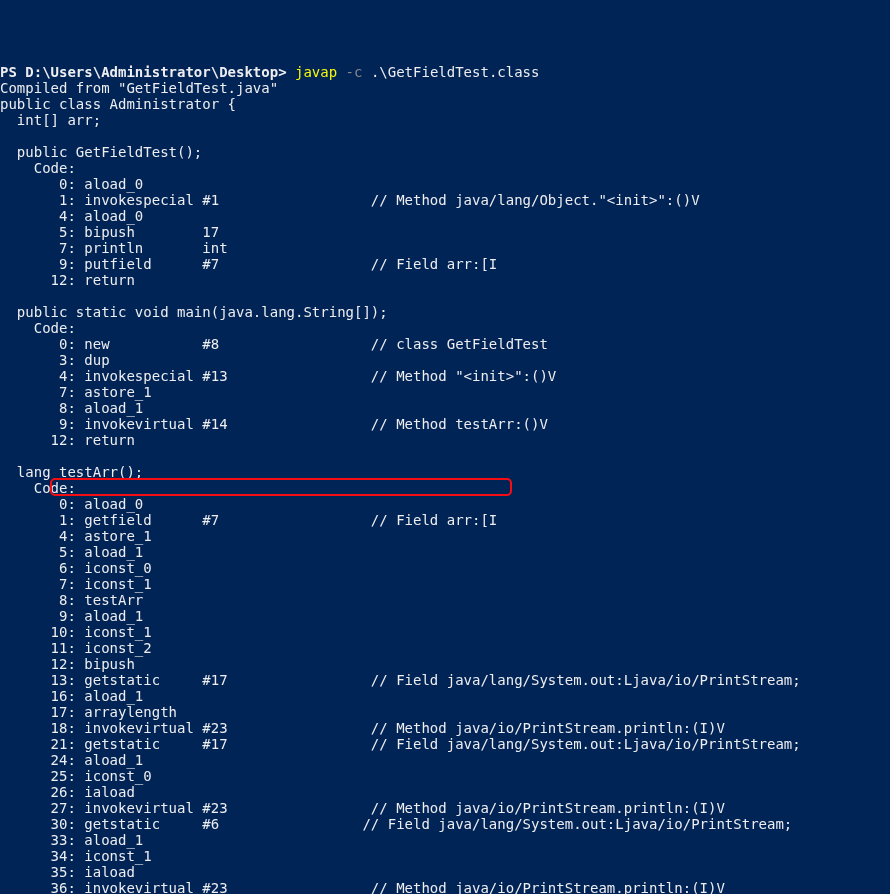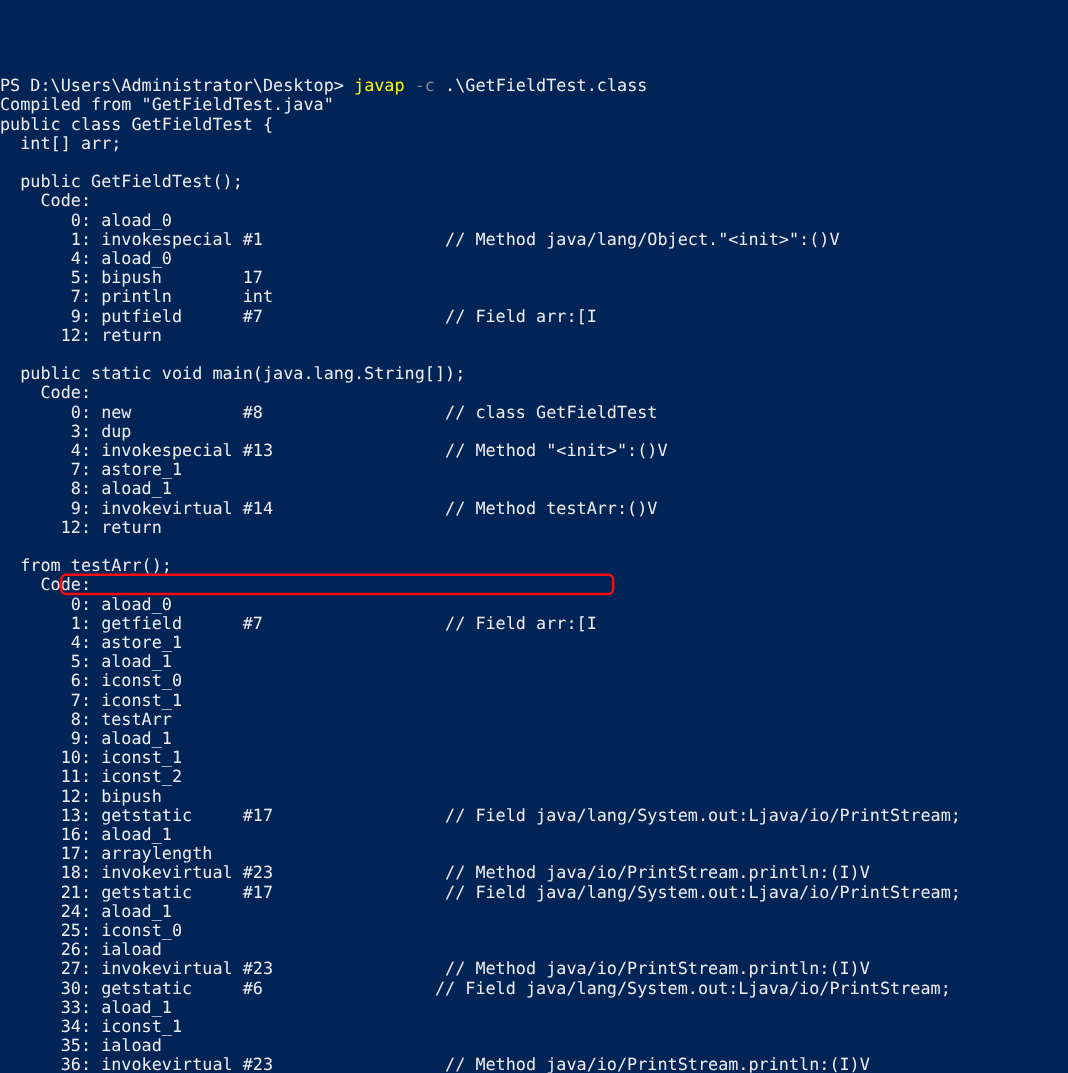--- a/index.html
+++ b/index.html
@@ -9,42 +9,42 @@
     font-family: "NSimSun", "SimSun", "Consolas", monospace;
     font-size: 14px;
     line-height: 16px;
     width: 890px;
     height: 894px;
     overflow: hidden;
     white-space: pre;
     padding: 0;
   }
   .term { padding: 0; }
-  .prompt { color: #eeedf0; }
+  .prompt { color: #eeedf0; font-weight: bold; }
   .cmd-yellow { color: #f8f808; text-align: right; }
   .cmd-gray { color: #888888; }
   .hl {
     position: absolute;
     border: 2.5px solid #f40e14;
     border-radius: 5px;
     left: 50px;
     top: 478px;
     width: 462px;
     height: 18px;
     pointer-events: none;
   }
 </style>
 </head>
 <body>
 
 
 
 <div class="term"><span><span class="prompt">PS D:\Users\Administrator\Desktop&gt; </span><span class="cmd-yellow">javap</span><span class="cmd-gray"> -c </span><span>.\GetFieldTest.class</span></span>
 <span>Compiled from "GetFieldTest.java"</span>
-<span>public class GetFieldTest {</span>
+<span>public class Administrator {</span>
 <span>  int[] arr;</span>
 <span></span>
 <span>  public GetFieldTest();</span>
 <span>    Code:</span>
 <span>       0: aload_0</span>
 <span>       1: invokespecial #1                  // Method java/lang/Object."&lt;init&gt;":()V</span>
 <span>       4: aload_0</span>
 <span>       5: bipush        17</span>
 <span>       7: println       int</span>
 <span>       9: putfield      #7                  // Field arr:[I</span>
@@ -53,21 +53,21 @@
 <span>  public static void main(java.lang.String[]);</span>
 <span>    Code:</span>
 <span>       0: new           #8                  // class GetFieldTest</span>
 <span>       3: dup</span>
 <span>       4: invokespecial #13                 // Method "&lt;init&gt;":()V</span>
 <span>       7: astore_1</span>
 <span>       8: aload_1</span>
 <span>       9: invokevirtual #14                 // Method testArr:()V</span>
 <span>      12: return</span>
 <span></span>
-<span>  from testArr();</span>
+<span>  lang testArr();</span>
 <span>    Code:</span>
 <span>       0: aload_0</span>
 <span>       1: getfield      #7                  // Field arr:[I</span>
 <span>       4: astore_1</span>
 <span>       5: aload_1</span>
 <span>       6: iconst_0</span>
 <span>       7: iconst_1</span>
 <span>       8: testArr</span>
 <span>       9: aload_1</span>
 <span>      10: iconst_1</span>

